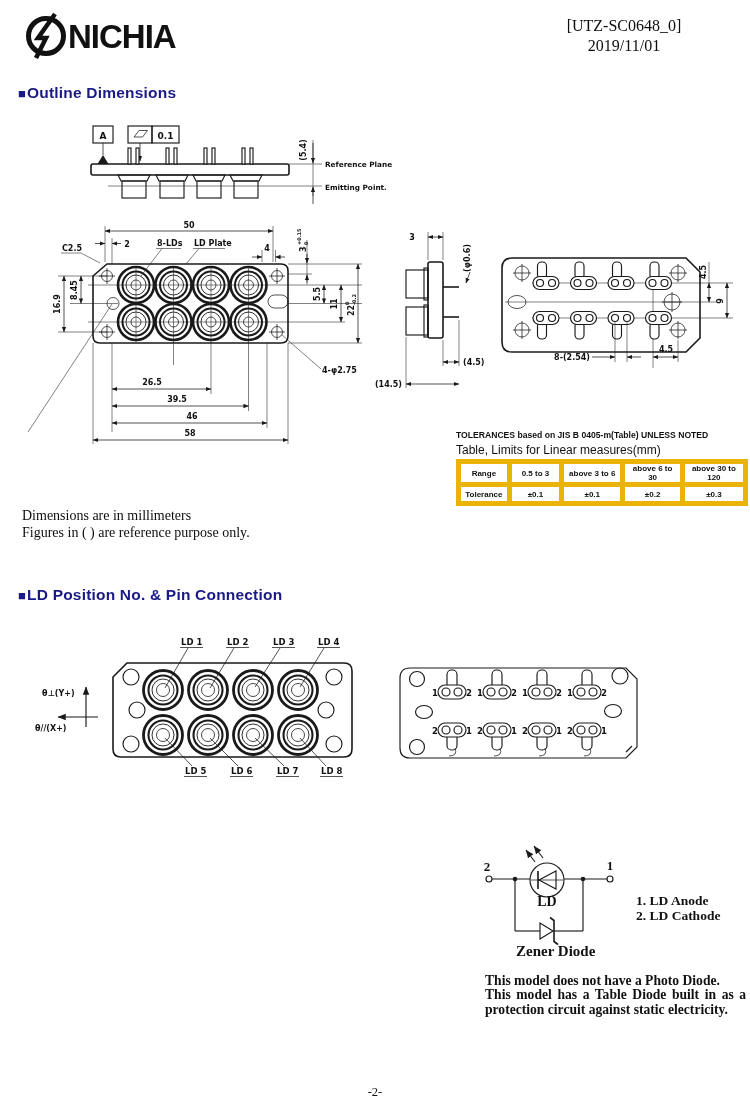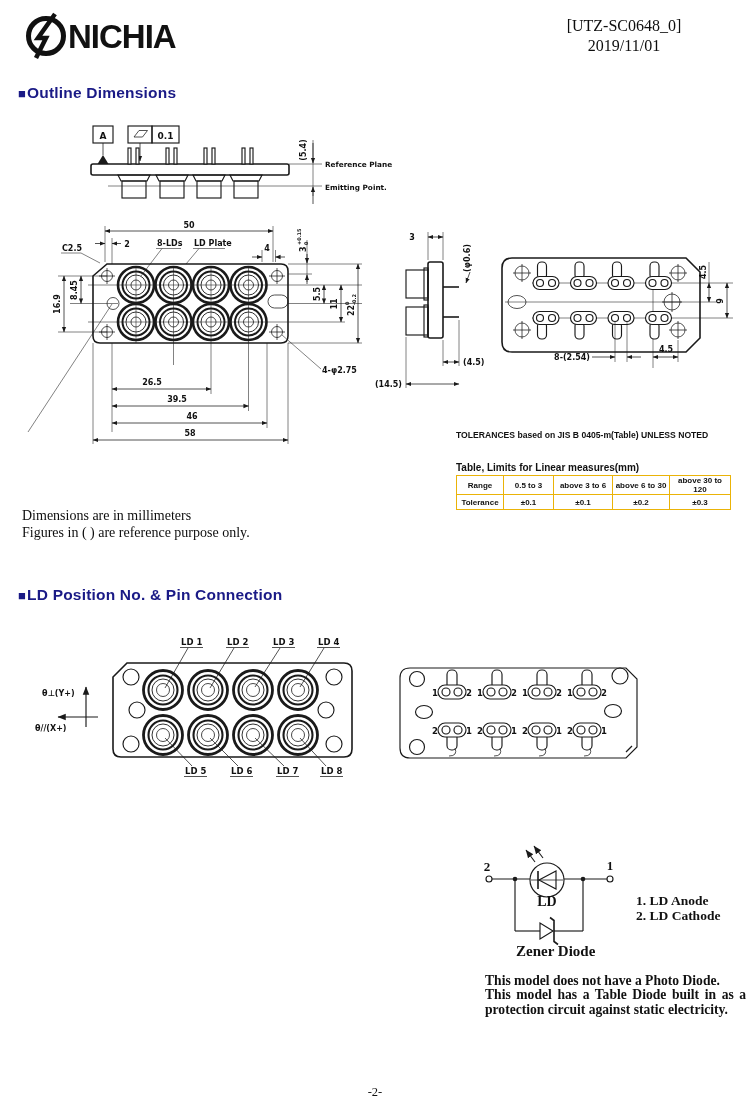--- a/index.html
+++ b/index.html
@@ -7,23 +7,23 @@
   .abs{position:absolute;}
   
   .doc-ref{right:26px;top:16px;width:200px;text-align:center;font-size:16px;line-height:1.28;color:#0e0e0e;}
   
   .sec-h{left:18px;font-family:"Liberation Sans",sans-serif;font-weight:bold;font-size:15.5px;color:#1a1a86;letter-spacing:.2px;}
   .sec-h .bullet{font-size:13px;margin-right:1px;}
   
   .note-block{left:456px;top:428px;width:292px;font-family:"Liberation Sans",sans-serif;color:#111;}
   .note-title{font-size:9px;font-weight:bold;}
   .note-body{font-size:8.6px;font-weight:bold;margin-top:2px;white-space:nowrap;}
-  .tbl-caption{font-size:10px;font-weight:bold;margin-top:22px;}
+  .tbl-caption{font-size:12px;font-weight:normal;margin-top:3px;}
   table.tol{border-collapse:collapse;margin-top:2px;border:1.6px solid #111;}
-  table.tol td{border:1px solid #eab308;font-family:"Liberation Sans",sans-serif;font-size:8px;font-weight:bold;text-align:center;height:14px;padding:0 2px;}
+  table.tol td{border:5px solid #eab308;font-family:"Liberation Sans",sans-serif;font-size:8px;font-weight:bold;text-align:center;height:14px;padding:0 2px;}
   td.c0{width:42px;} td.c1{width:45px;} td.c2{width:54px;} td.c3{width:52px;} td.c4{width:56px;}
   .units-note{left:22px;top:508px;font-size:14px;line-height:1.18;color:#0d0d0d;}
   .legend{left:636px;top:894px;font-size:13.5px;line-height:1.1;font-weight:600;}
   .para{left:485px;top:974px;width:262px;font-size:13.6px;line-height:1.06;font-weight:600;}
   .para .j{word-spacing:2.2px;}
   .footer{left:0;top:1085px;width:750px;text-align:center;font-size:12.5px;}
   
   svg{position:absolute;overflow:visible;}
   .s1{stroke:#1a1a1a;stroke-width:1.15;fill:none;}
   .s15{stroke:#1a1a1a;stroke-width:1.6;fill:none;}

